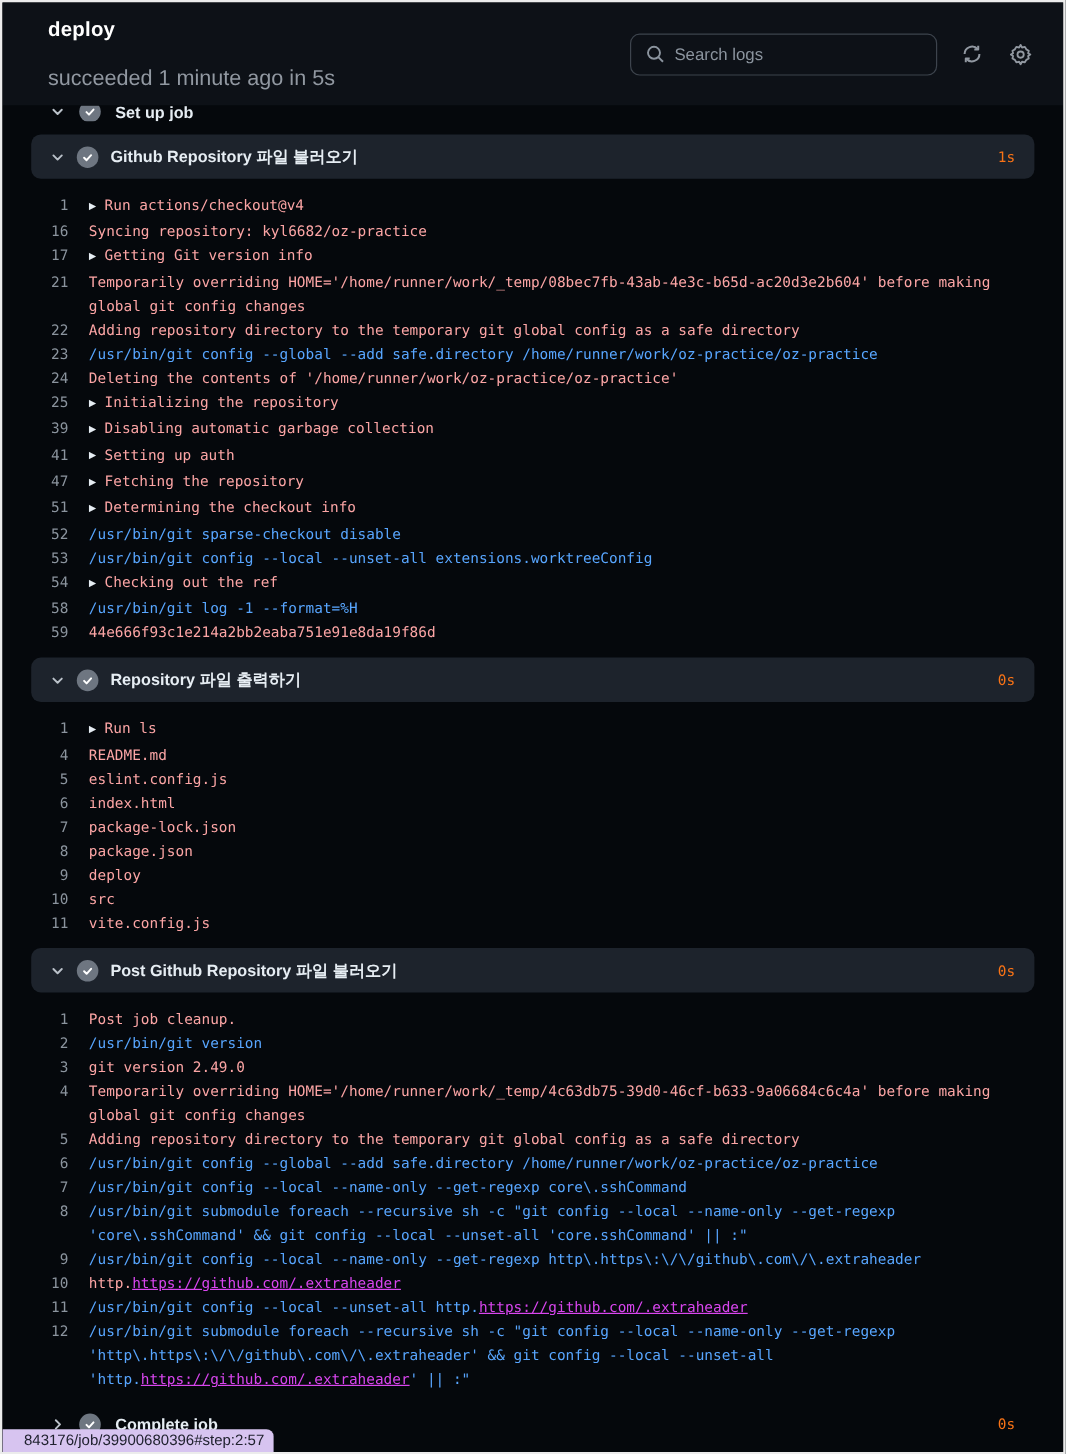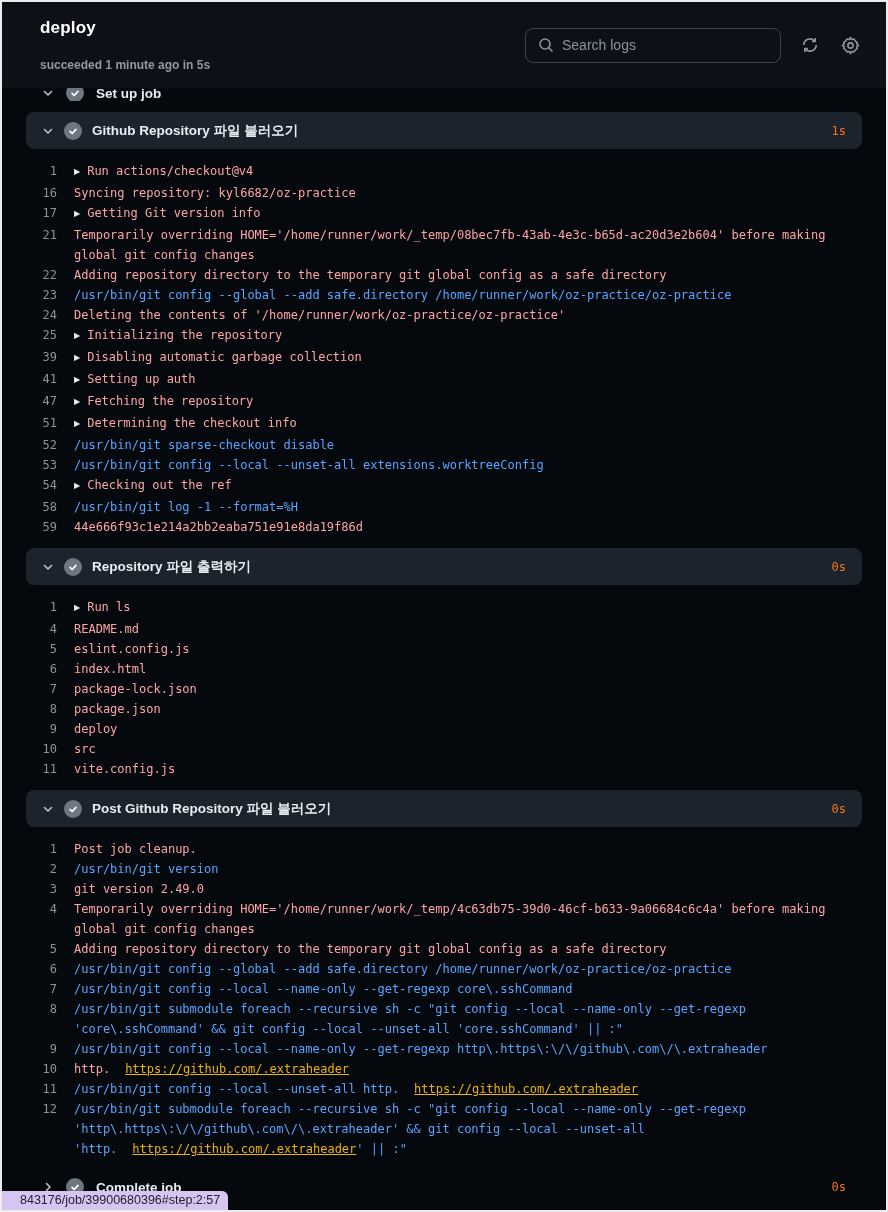--- a/index.html
+++ b/index.html
@@ -13,21 +13,21 @@
     font-family:"Liberation Sans", sans-serif;
   }
   
   .topbar {
     height:86px; background:#0d1117;
     display:flex; align-items:center;
     padding:0 24px 0 38px;
   }
   .title-block { display:flex; flex-direction:column; gap:20px; }
   .job-title { color:#ffffff; font-size:17px; font-weight:700; letter-spacing:0.2px; }
-  .job-subtitle { color:#9198a1; font-size:12px;font-weight:bold; }
+  .job-subtitle { color:#9198a1; font-size:18px; }
   .topbar-right { margin-left:auto; display:flex; align-items:center; gap:18px; }
   .searchbox {
     display:flex; align-items:center; gap:8px;
     width:256px; height:35px;
     border:1px solid #3d444d; border-radius:8px;
     background:#0d1117; padding:0 12px;
   }
   .searchbox input {
     background:transparent; border:none; outline:none;
     color:#e6edf3; font-size:14px; width:100%;
@@ -61,21 +61,21 @@
   .check-circle svg { display:block; }
   .chev { display:flex; align-items:center; color:#bac1c9; flex-shrink:0; }
   
   .log-body { margin-top:12px; font-family:"DejaVu Sans Mono", monospace; font-size:12px; }
   .log-row { display:flex; line-height:20px; white-space:pre; }
   .ln { width:72px; flex-shrink:0; text-align:right; padding-right:17px; color:#8b949e; }
   .lt { flex:1; overflow:hidden; }
   .tri { font-family:"DejaVu Sans", sans-serif; font-size:8px; color:#e6edf3; display:inline-block; transform:translateY(-1px); margin-right:7px; }
   .s-fg  { color:#fca5a5; }
   .s-cmd { color:#58a6ff; }
-  .s-lnk { color:#eab308; text-decoration:underline;margin-left:15px; }
+  .s-lnk { color:#d946ef; text-decoration:underline; }
   
   .statusbar {
     position:absolute; left:0; bottom:0; z-index:5;
     background:#d7c4f0; color:#20222f;
     font-size:12.5px; padding:2px 8px 3px 18px;
     border-top-right-radius:6px;
     white-space:nowrap;
   }
 </style>
 </head>

